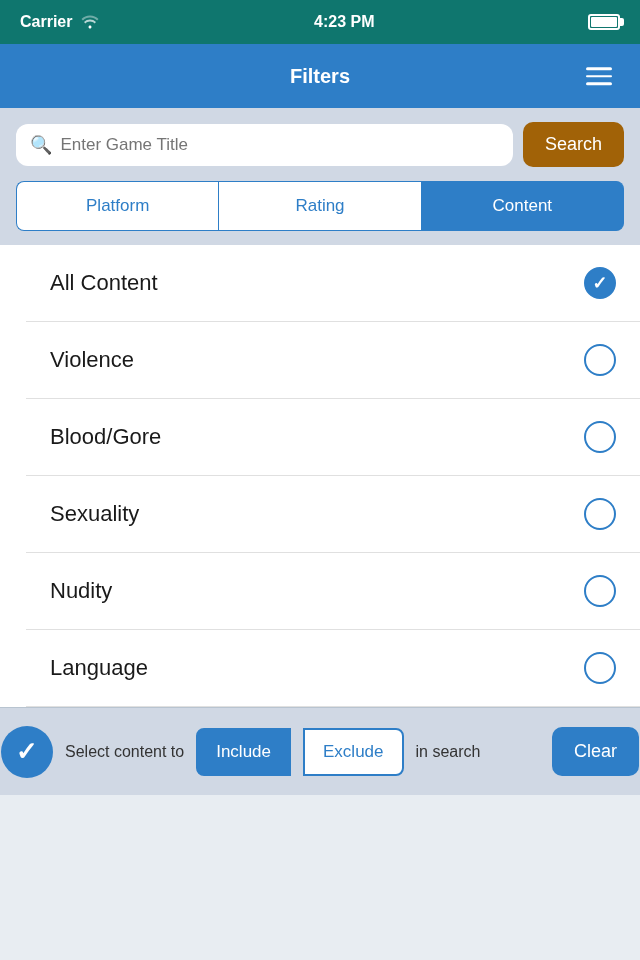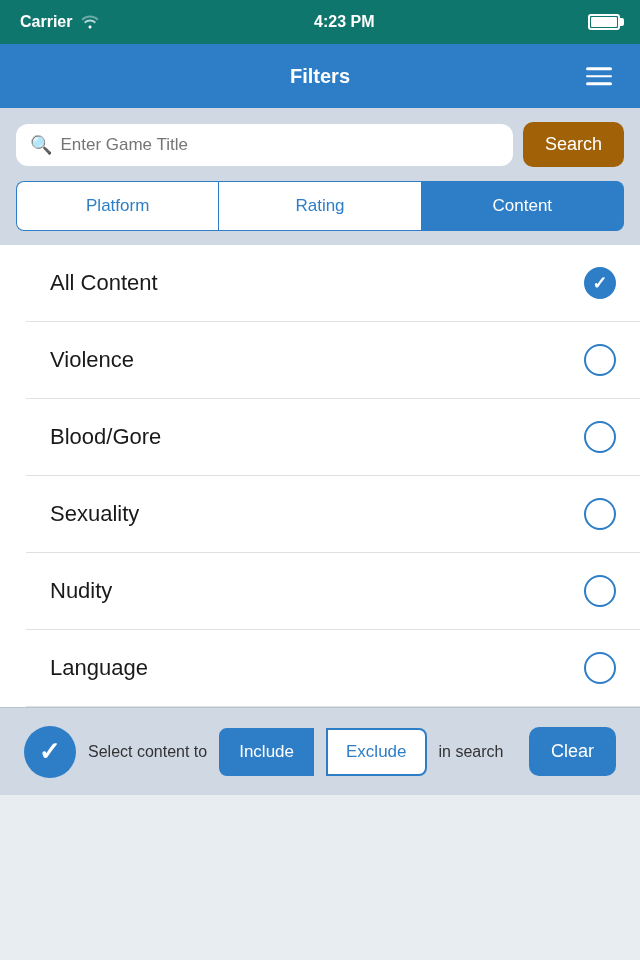--- a/index.html
+++ b/index.html
@@ -196,21 +196,21 @@
       font-size: 18px;
       font-weight: bold;
     }
 
     
     .bottom-bar {
       background: #d0d8e4;
       height: 88px;
       display: flex;
       align-items: center;
-      padding: 0 24px;
+      padding: 0 1px;
       gap: 12px;
       border-top: 1px solid #b8c4d0;
     }
     .bottom-check-circle {
       width: 52px;
       height: 52px;
       border-radius: 50%;
       background: #2e7ec7;
       display: flex;
       align-items: center;

